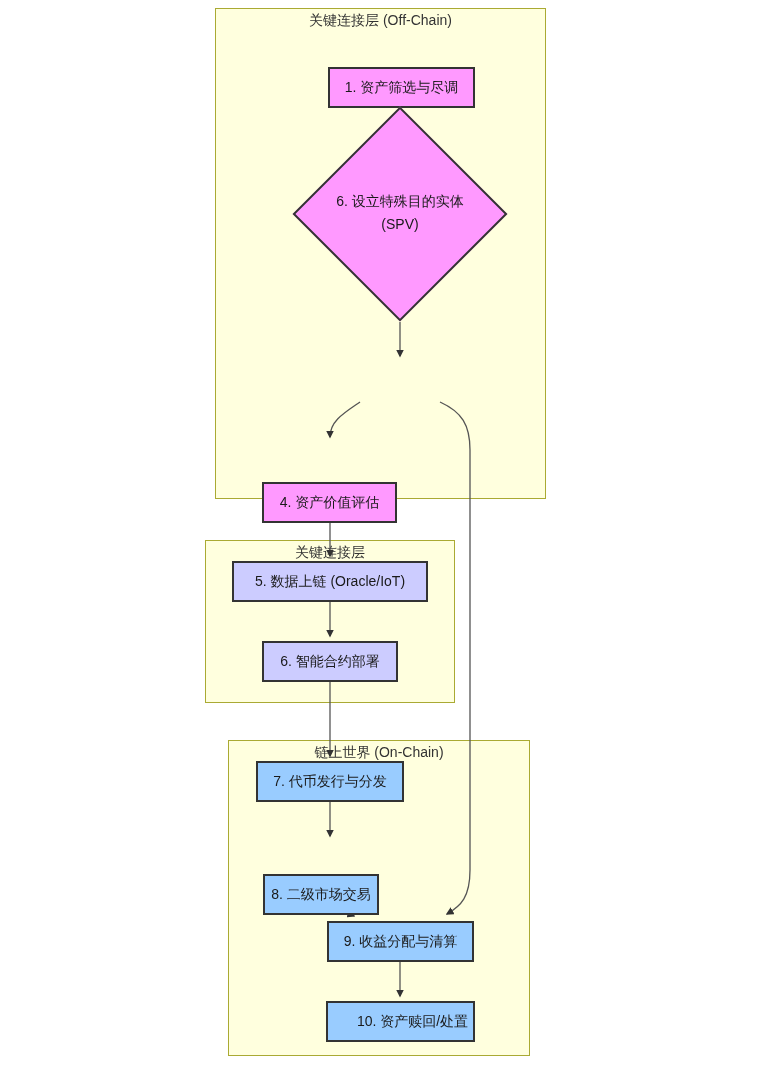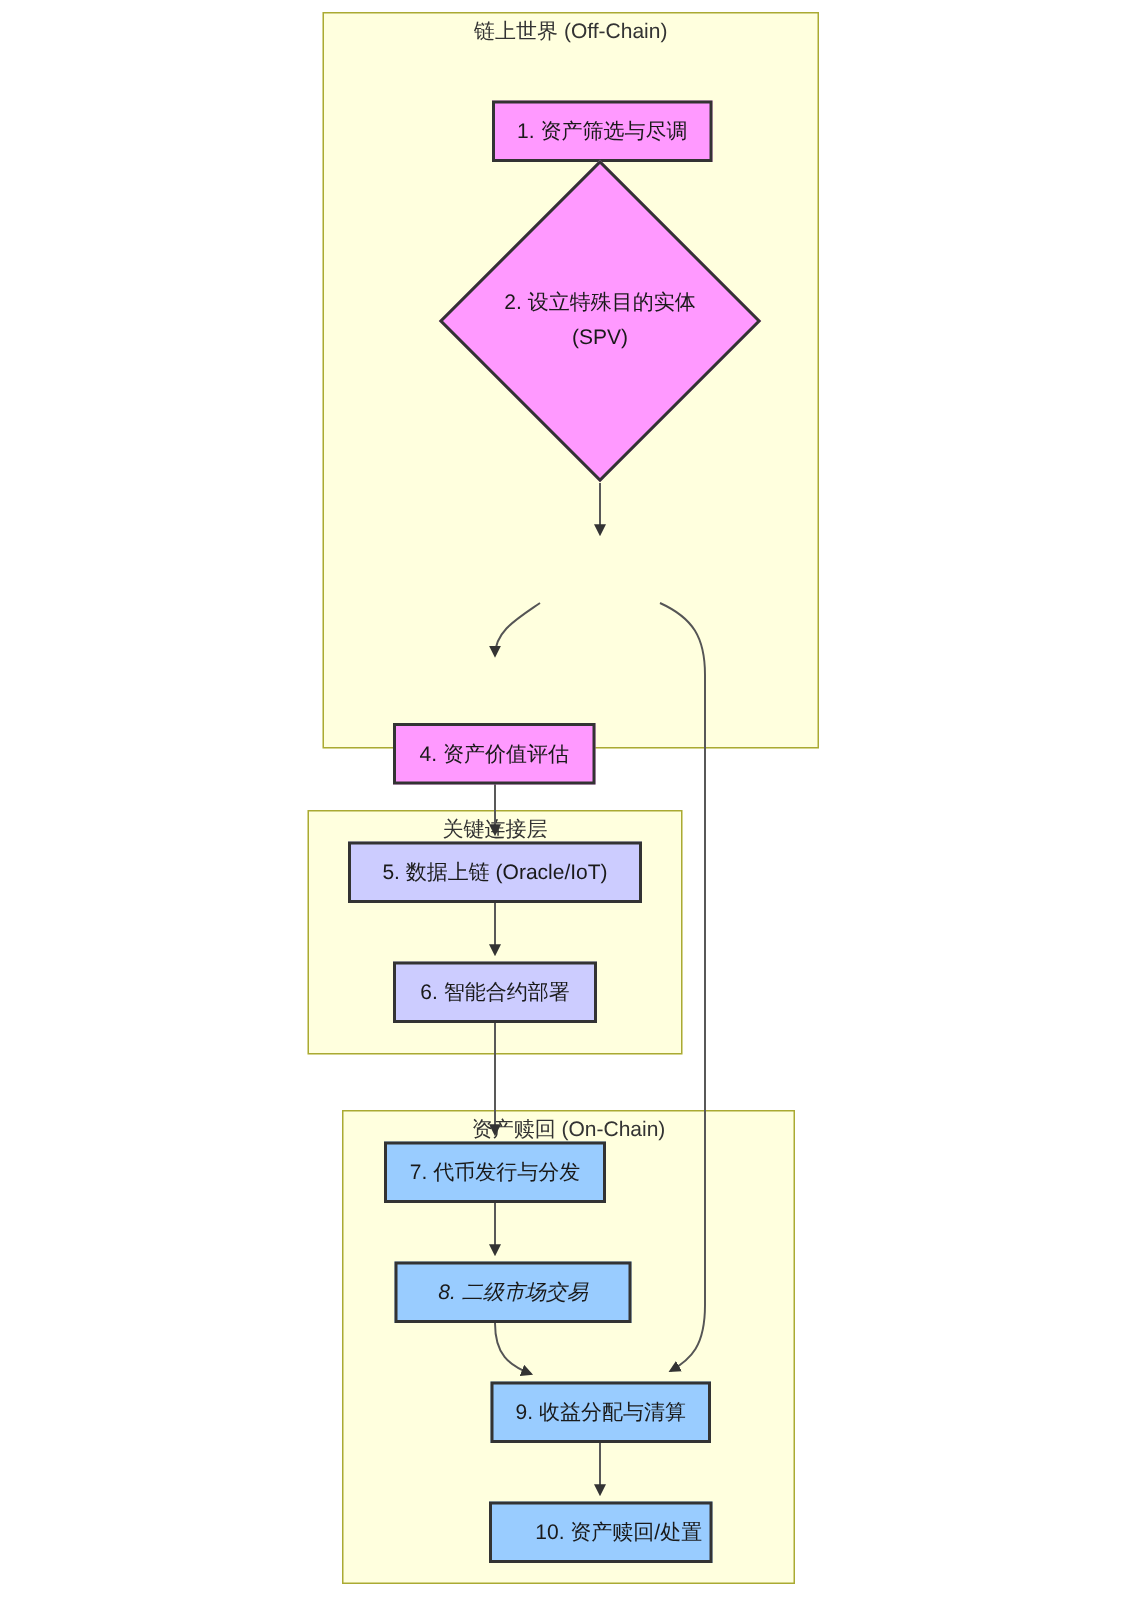--- a/index.html
+++ b/index.html
@@ -80,29 +80,29 @@
     line-height: 23px;
     color: #1a1a1a;
   }
 </style>
 </head>
 <body>
 
 <div class="canvas">
 
   <div class="group" style="left:215px; top:8px; width:331px; height:491px;">
-    <div class="group-title">链上世界 (Off-Chain)</div>
+    <div class="group-title">关键连接层 (Off-Chain)</div>
   </div>
 
   <div class="group" style="left:205px; top:540px; width:250px; height:163px;">
     <div class="group-title">关键连接层</div>
   </div>
 
   <div class="group" style="left:228px; top:740px; width:302px; height:316px;">
-    <div class="group-title">资产赎回 (On-Chain)</div>
+    <div class="group-title">链上世界 (On-Chain)</div>
   </div>
 
   <svg class="edge-layer" viewBox="0 0 760 1066" xmlns="http://www.w3.org/2000/svg">
     <defs>
       <marker id="arrow" markerWidth="8" markerHeight="8" refX="6.5" refY="4" orient="auto" markerUnits="userSpaceOnUse">
         <path d="M0,0 L8,4 L0,8 Z" fill="#333333"></path>
       </marker>
     </defs>
     <path class="edge" d="M400,68 L400,100" marker-end="url(#arrow)"></path>
     <path class="edge" d="M400,322 L400,356" marker-end="url(#arrow)"></path>
@@ -115,42 +115,42 @@
     <path class="edge" d="M330,882 C330,903 339,910 354,916" marker-end="url(#arrow)"></path>
     <path class="edge" d="M400,962 L400,996" marker-end="url(#arrow)"></path>
   </svg>
 
   <div class="node pink" style="left:328px; top:27px; width:147px; height:41px;">
     <span>1. 资产筛选与尽调</span>
   </div>
 
   <div class="diamond-shape"></div>
   <div class="diamond-label">
-    <div>2. 设立特殊目的实体</div>
+    <div>6. 设立特殊目的实体</div>
     <div>(SPV)</div>
   </div>
 
 
   <div class="node pink" style="left:262px; top:442px; width:135px; height:41px;">
     <span>4. 资产价值评估</span>
   </div>
 
   <div class="node purple" style="left:232px; top:561px; width:196px; height:41px;">
     <span>5. 数据上链 (Oracle/IoT)</span>
   </div>
 
   <div class="node purple" style="left:262px; top:641px; width:136px; height:41px;">
     <span>6. 智能合约部署</span>
   </div>
 
   <div class="node blue" style="left:256px; top:761px; width:148px; height:41px;">
     <span>7. 代币发行与分发</span>
   </div>
 
-  <div class="node blue" style="left:263px; top:841px; width:158px; height:41px;font-style:italic;">
+  <div class="node blue" style="left:263px; top:874px; width:116px; height:41px;">
     <span>8. 二级市场交易</span>
   </div>
 
   <div class="node blue" style="left:327px; top:921px; width:147px; height:41px;">
     <span>9. 收益分配与清算</span>
   </div>
 
   <div class="node blue" style="left:326px; top:1001px; width:149px; height:41px;padding-left:24px;">
     <span>10. 资产赎回/处置</span>
   </div>

